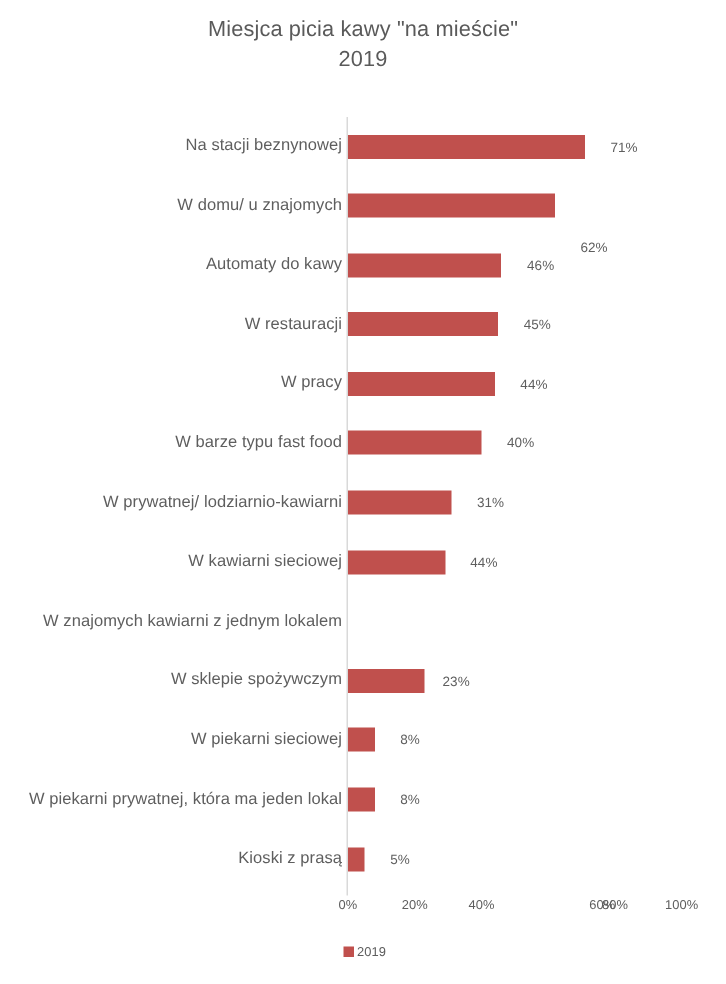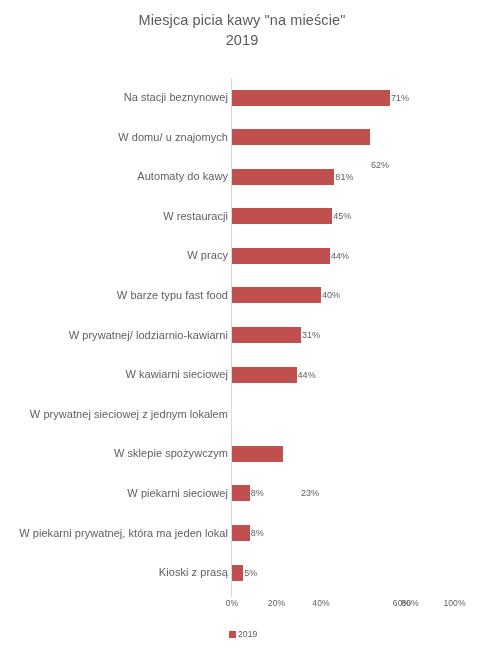--- a/index.html
+++ b/index.html
@@ -100,21 +100,21 @@
   }
 
   .bar-value {
     position: absolute;
     top: 11.5px;
     height: 16px;
     line-height: 16px;
     font-size: 9px;
     color: #5e5e5e;
     white-space: nowrap;
-    padding-left: 1px;
+    padding-left: 17px;
     letter-spacing: 0.05px;
   }
 
   
   .x-axis {
     position: absolute;
     left: 0;
     top: 598px;
     width: 484px;
     height: 16px;
@@ -184,21 +184,21 @@
           <div class="cat-label">W domu/ u znajomych</div>
           <div class="bar-track">
             <div class="bar" style="width: 137.95px; background: rgb(192, 80, 77);"></div>
             <div class="bar-value" style="left: 137.95px; margin-top: 28px;">62%</div>
           </div>
         </div>
         <div class="bar-row">
           <div class="cat-label">Automaty do kawy</div>
           <div class="bar-track">
             <div class="bar" style="width: 102.35px; background: rgb(192, 80, 77);"></div>
-            <div class="bar-value" style="left: 102.35px;">81%</div>
+            <div class="bar-value" style="left: 102.35px;">46%</div>
           </div>
         </div>
         <div class="bar-row">
           <div class="cat-label">W restauracji</div>
           <div class="bar-track">
             <div class="bar" style="width: 100.125px; background: rgb(192, 80, 77);"></div>
             <div class="bar-value" style="left: 100.125px;">45%</div>
           </div>
         </div>
         <div class="bar-row">
@@ -223,27 +223,27 @@
           </div>
         </div>
         <div class="bar-row">
           <div class="cat-label">W kawiarni sieciowej</div>
           <div class="bar-track">
             <div class="bar" style="width: 64.525px; background: rgb(192, 80, 77);"></div>
             <div class="bar-value" style="left: 64.525px;">44%</div>
           </div>
         </div>
         <div class="bar-row">
-          <div class="cat-label">W prywatnej sieciowej z jednym lokalem</div>
+          <div class="cat-label">W znajomych kawiarni z jednym lokalem</div>
         </div>
         <div class="bar-row">
           <div class="cat-label">W sklepie spożywczym</div>
           <div class="bar-track">
             <div class="bar" style="width: 51.175px; background: rgb(192, 80, 77);"></div>
-            <div class="bar-value" style="left: 68px; margin-top: 39px;">23%</div>
+            <div class="bar-value" style="left: 46px;">23%</div>
           </div>
         </div>
         <div class="bar-row">
           <div class="cat-label">W piekarni sieciowej</div>
           <div class="bar-track">
             <div class="bar" style="width: 17.8px; background: rgb(192, 80, 77);"></div>
             <div class="bar-value" style="left: 17.8px;">8%</div>
           </div>
         </div>
         <div class="bar-row">

